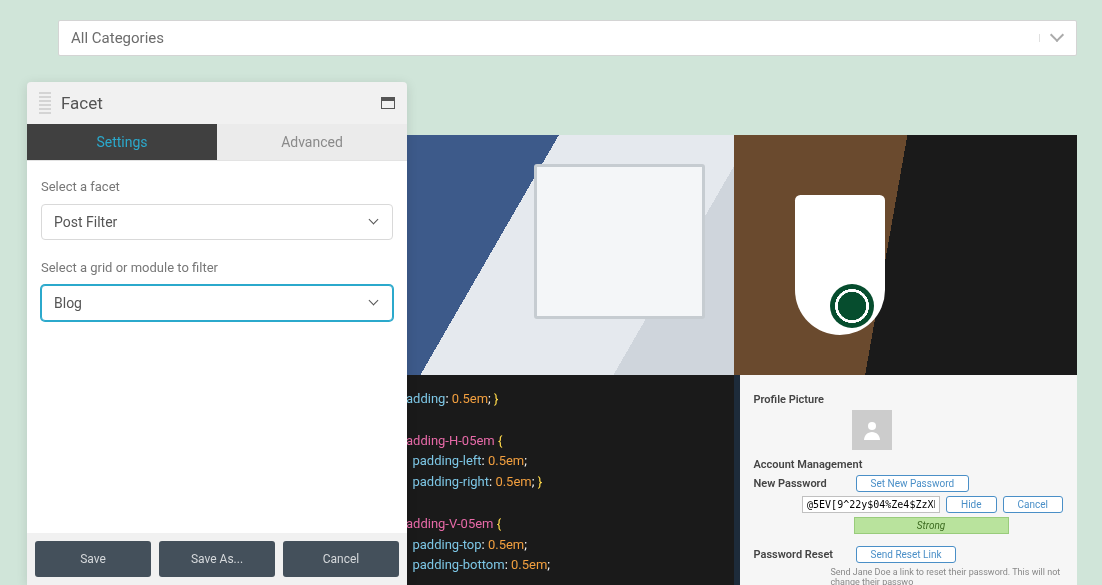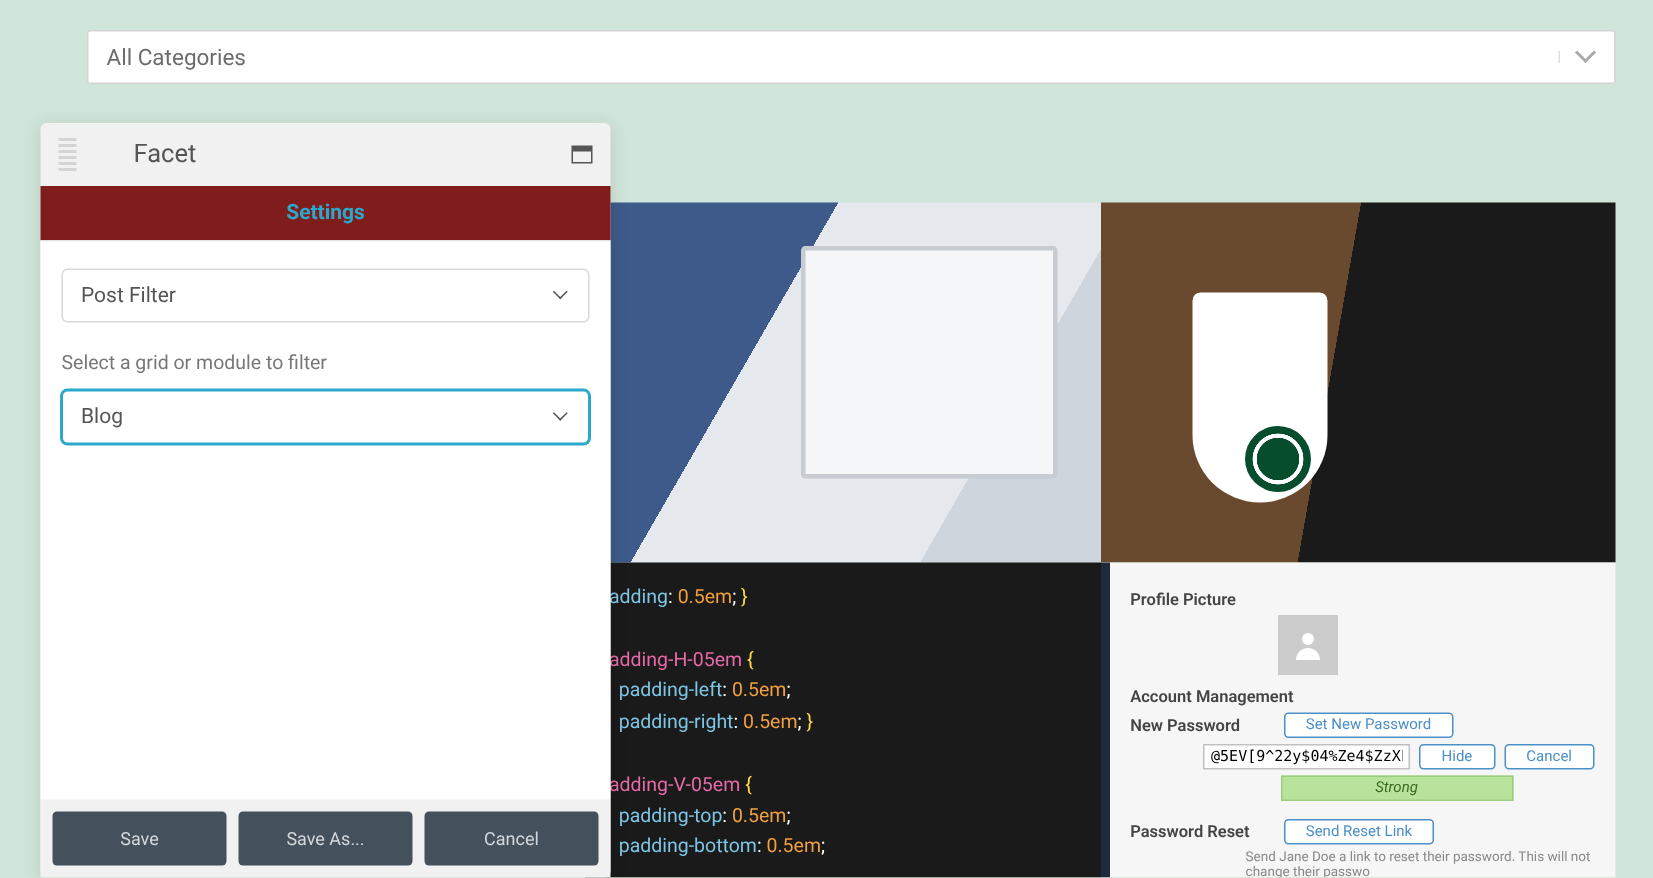--- a/index.html
+++ b/index.html
@@ -78,21 +78,20 @@
     .drag-handle {
       width: 12px;
       height: 22px;
       background: repeating-linear-gradient(to bottom, #d4d4d4 0 2px, transparent 2px 4px);
     }
     .panel-title {
       flex: 1;
       font-size: 17px;
       color: #555;
       font-weight: 400;
-      margin-left: 28px;
     }
     .window-icon {
       width: 14px;
       height: 12px;
       border: 1.5px solid #555;
       border-top-width: 4px;
     }
 
     .panel-tabs {
       display: flex;
@@ -101,23 +100,22 @@
     .panel-tab {
       flex: 1;
       text-align: center;
       padding: 10px 0;
       font-size: 14px;
       color: #8a8a8a;
       cursor: pointer;
       background: #ebebeb;
     }
     .panel-tab.active {
-      background: #7f1d1d;
+      background: #404040;
       color: #2ba9cc;
-      font-weight: bold;
     }
 
     .panel-body {
       background: #fff;
       flex: 1;
       padding: 18px 14px;
       overflow-y: auto;
       position: relative;
     }
     .panel-body::-webkit-scrollbar {
@@ -334,22 +332,24 @@
 </div>
 
 <div class="panel">
   <div class="panel-header">
     <div class="drag-handle"></div>
     <div class="panel-title">Facet</div>
     <div class="window-icon"></div>
   </div>
   <div class="panel-tabs">
     <div class="panel-tab active">Settings</div>
+    <div class="panel-tab">Advanced</div>
   </div>
   <div class="panel-body">
+    <span class="field-label">Select a facet</span>
     <div class="field-select">
       <span>Post Filter</span>
       <span class="sel-chevron"></span>
     </div>
     <span class="field-label">Select a grid or module to filter</span>
     <div class="field-select focused">
       <span>Blog</span>
       <span class="sel-chevron"></span>
     </div>
   </div>

